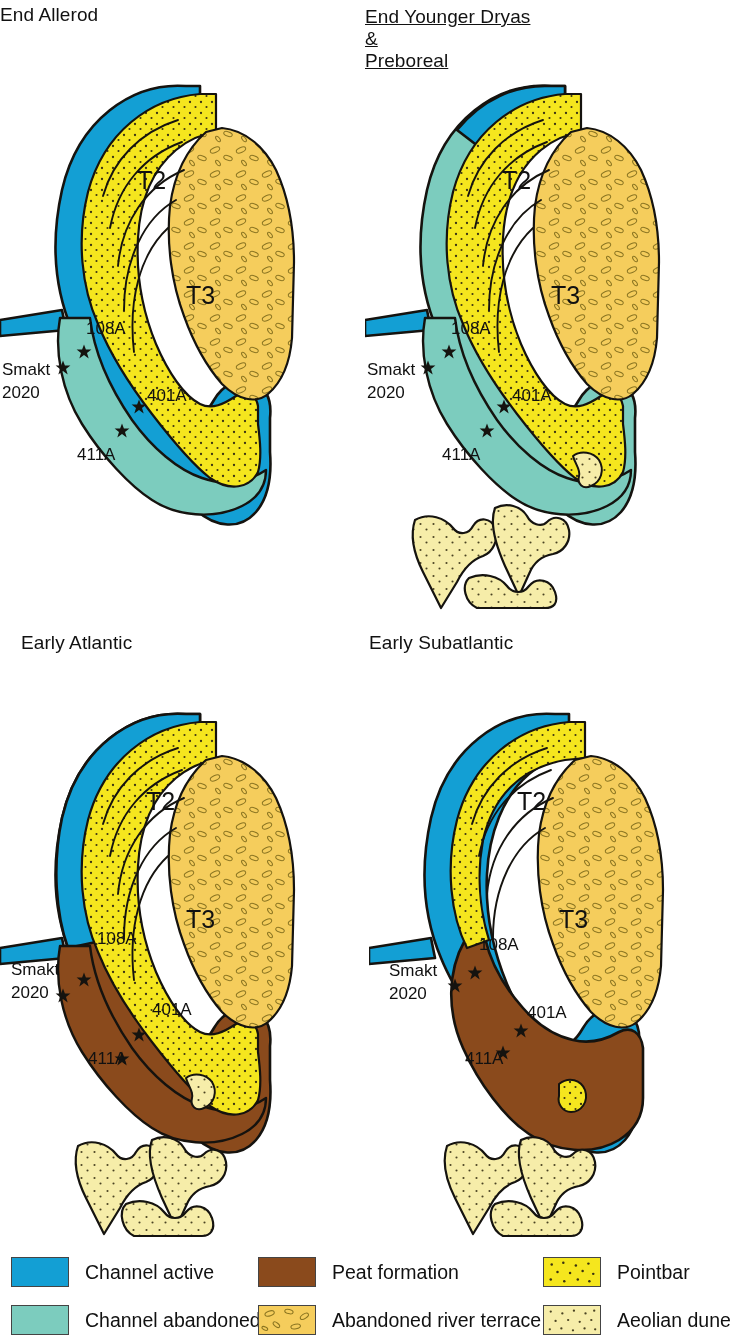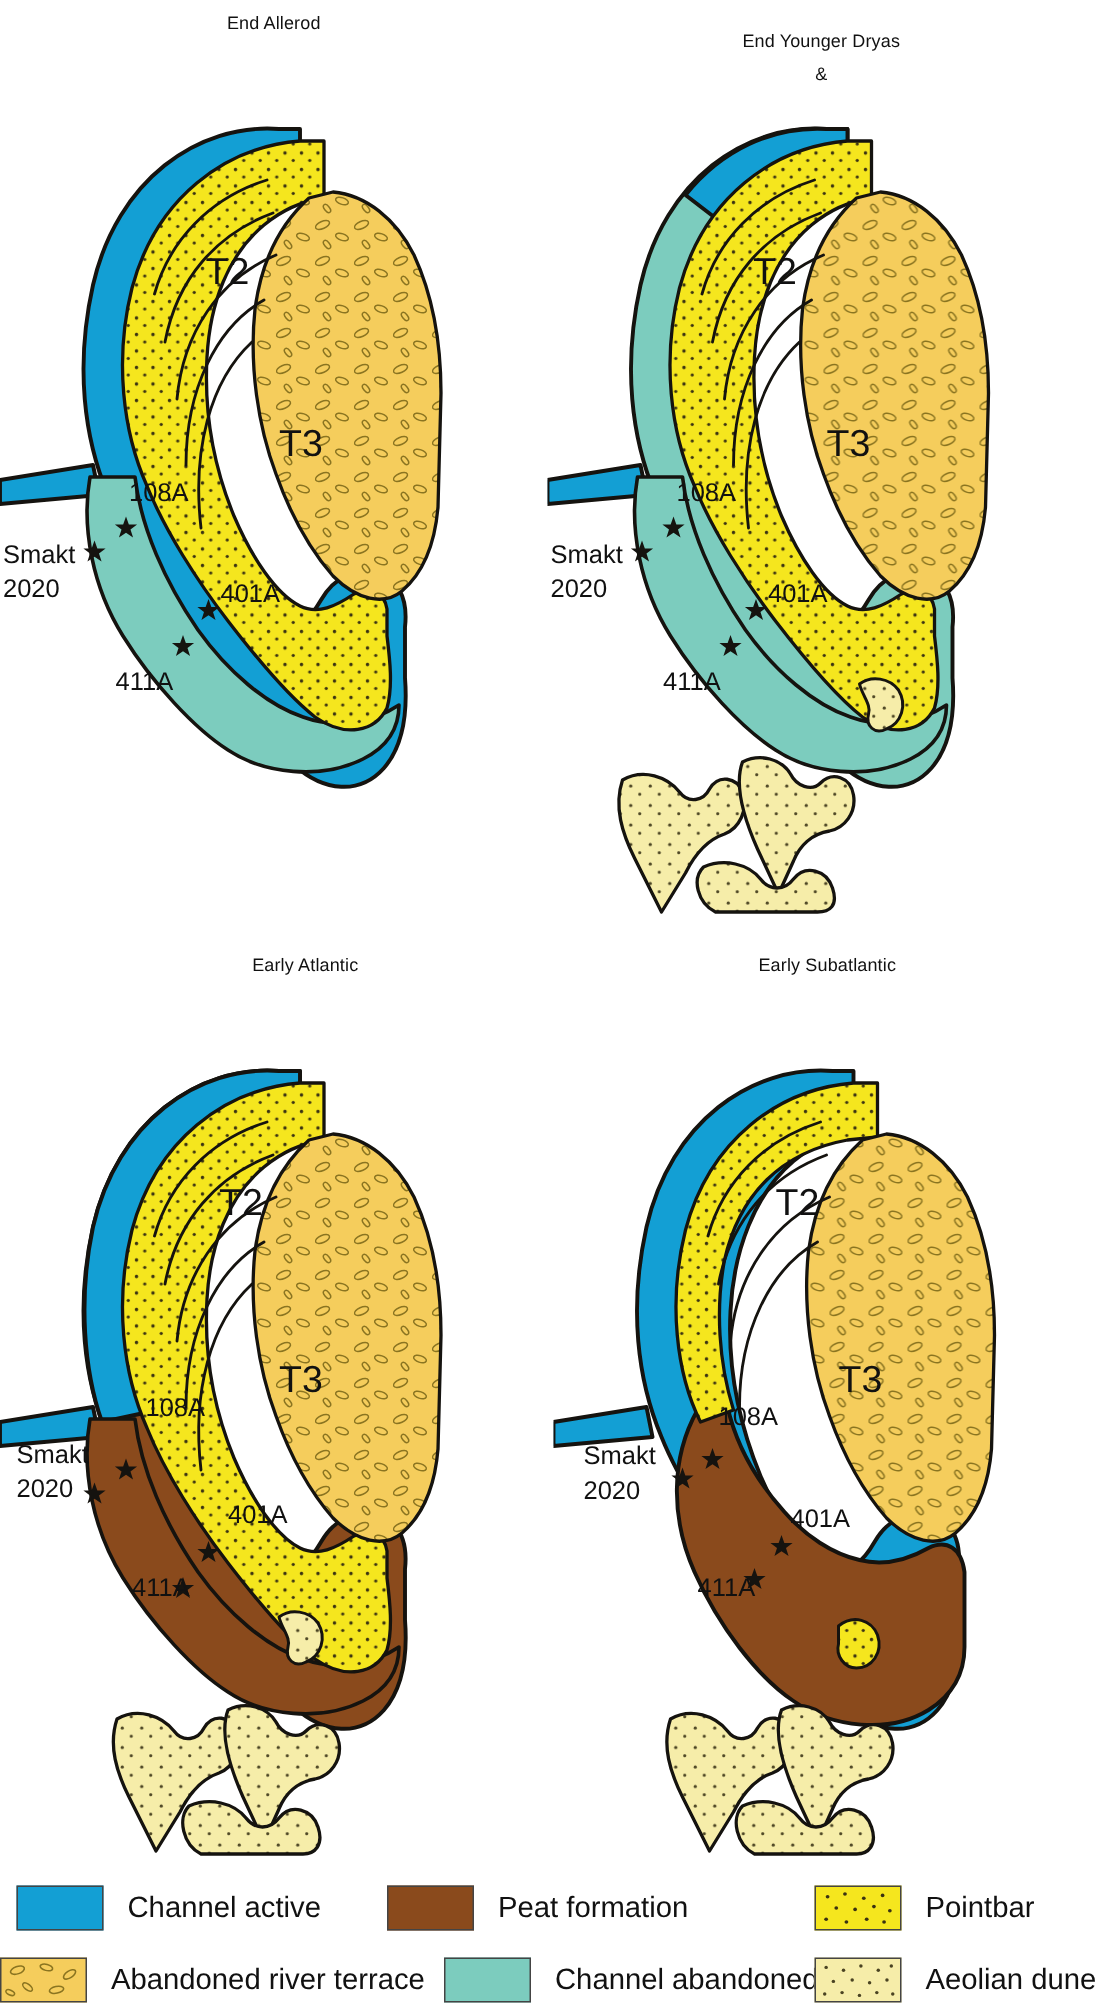--- a/index.html
+++ b/index.html
@@ -5,22 +5,22 @@
   html,body{margin:0;padding:0;background:#ffffff;}
   body{width:730px;height:1341px;font-family:"Liberation Sans",sans-serif;color:#111;overflow:hidden;}
   .figure{position:relative;width:730px;height:1341px;}
   .panels{position:relative;width:730px;height:1245px;}
   .panel{position:absolute;width:365px;height:610px;}
   #panel-1{left:0;top:0;}
   #panel-2{left:365px;top:0;}
   #panel-3{left:0;top:628px;}
   #panel-4{left:369px;top:628px;}
   .panel-title{
-    position:absolute;left:0;top:0;width:365px;text-align:center;
-    font-size:12px;line-height:22px;color:#111;letter-spacing:.1px;
+    position:absolute;left:0;top:0;width:365px;
+    font-size:19px;line-height:22px;color:#111;letter-spacing:.1px;
   }
   .panel-svg{position:absolute;left:0;top:0;width:365px;height:610px;}
   .legend{
     position:absolute;left:0;top:1252px;width:730px;height:89px;
   }
   .legend-row{position:absolute;left:0;width:730px;height:40px;display:flex;}
   #legend-row-0{top:0;}
   #legend-row-1{top:48px;}
   .legend-item{display:flex;align-items:center;}
   .legend-item.col0{width:258px;padding-left:11px;box-sizing:border-box;}
@@ -117,23 +117,24 @@
           <text x="86" y="334" font-size="17">108A</text>
           <text x="147" y="401" font-size="17">401A</text>
           <text x="77" y="460" font-size="17">411A</text>
           <text x="2" y="375" font-size="17">Smakt</text>
           <text x="2" y="398" font-size="17">2020</text>
         </g>
       </svg>
     </div>
 
     <div class="panel" id="panel-2">
-      <div class="panel-title" style="padding-top:16px;">
+      <div class="panel-title" style="padding-top:6px;text-decoration:underline;">
         <div>End Younger Dryas</div>
         <div>&amp;</div>
+        <div>Preboreal</div>
       </div>
       <svg class="panel-svg" viewBox="0 0 365 610">
         <defs>
           <pattern id="p2dots" width="11" height="11" patternUnits="userSpaceOnUse">
             <rect width="11" height="11" fill="#F5E61E"></rect>
             <circle cx="3" cy="3" r="1.15" fill="#3a3212"></circle>
             <circle cx="8.5" cy="8" r="1.05" fill="#3a3212"></circle>
           </pattern>
           <pattern id="p2ell" width="26" height="24" patternUnits="userSpaceOnUse">
             <rect width="26" height="24" fill="#F5CD5C"></rect>
@@ -422,38 +423,38 @@
                 <circle cx="35" cy="23" r="1.3"></circle>
                 <circle cx="47" cy="25" r="1.3"></circle>
             </g>
           </svg>
         </div>
         <div class="legend-label">Pointbar</div>
       </div>
     </div>
 
     <div class="legend-row" id="legend-row-1">
+      <div class="legend-item col0">
+        <div class="swatch" style="background:#7CCCBE;"></div>
+        <div class="legend-label">Channel abandoned</div>
+      </div>
       <div class="legend-item col1">
         <div class="swatch" style="background:#F5CD5C;">
           <svg viewBox="0 0 58 30" preserveAspectRatio="none">
             <g fill="none" stroke="#8a7420" stroke-width="1.1">
               <ellipse cx="11" cy="8" rx="5" ry="2.6" transform="rotate(-20 11 8)"></ellipse>
               <ellipse cx="31" cy="6" rx="4.4" ry="2.2" transform="rotate(15 31 6)"></ellipse>
               <ellipse cx="47" cy="11" rx="4.8" ry="2.4" transform="rotate(-35 47 11)"></ellipse>
               <ellipse cx="18" cy="20" rx="4" ry="2" transform="rotate(40 18 20)"></ellipse>
               <ellipse cx="38" cy="22" rx="5" ry="2.4" transform="rotate(-12 38 22)"></ellipse>
               <ellipse cx="6" cy="24" rx="3.2" ry="1.7" transform="rotate(25 6 24)"></ellipse>
             </g>
           </svg>
         </div>
         <div class="legend-label">Abandoned river terrace</div>
-      </div>
-      <div class="legend-item col0">
-        <div class="swatch" style="background:#7CCCBE;"></div>
-        <div class="legend-label">Channel abandoned</div>
       </div>
       <div class="legend-item col2">
         <div class="swatch" style="background:#F6EDA9;">
           <svg viewBox="0 0 58 30" preserveAspectRatio="none">
             <g fill="#4a4322">
               <circle cx="7" cy="6" r="1.2"></circle>
                 <circle cx="19" cy="8" r="1.2"></circle>
                 <circle cx="31" cy="5" r="1.2"></circle>
               <circle cx="43" cy="8" r="1.2"></circle>
                 <circle cx="52" cy="5" r="1.2"></circle>

